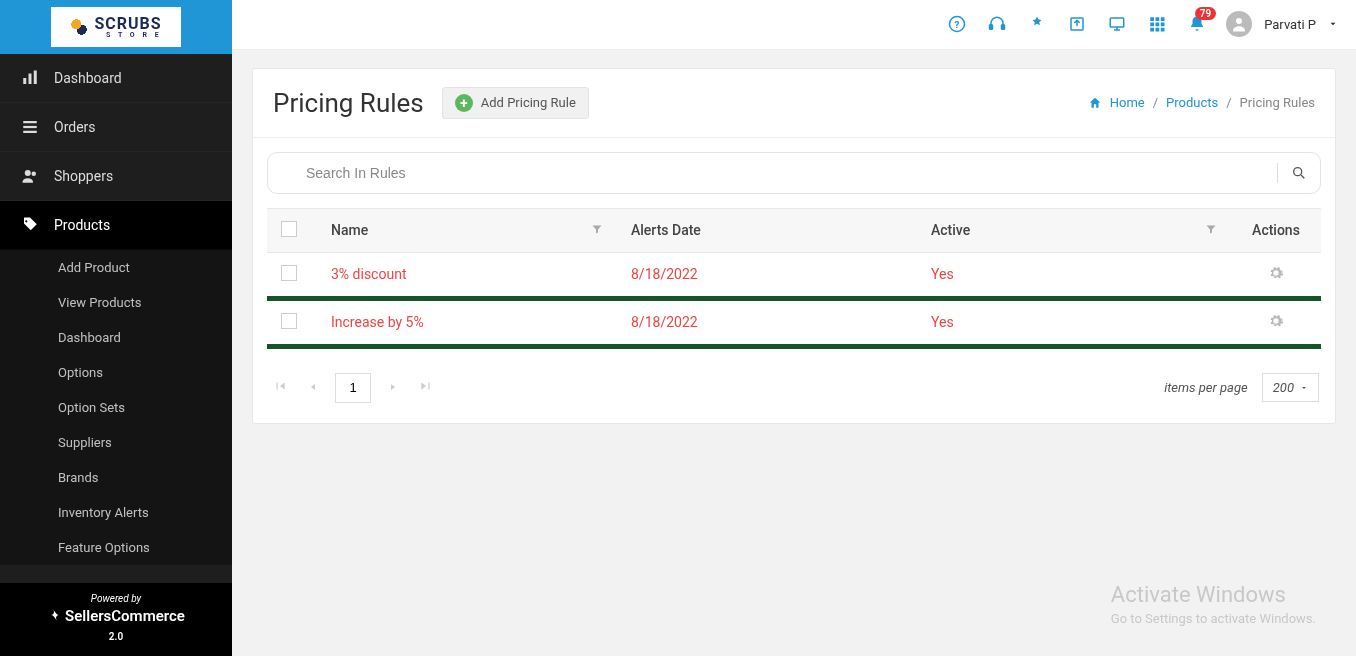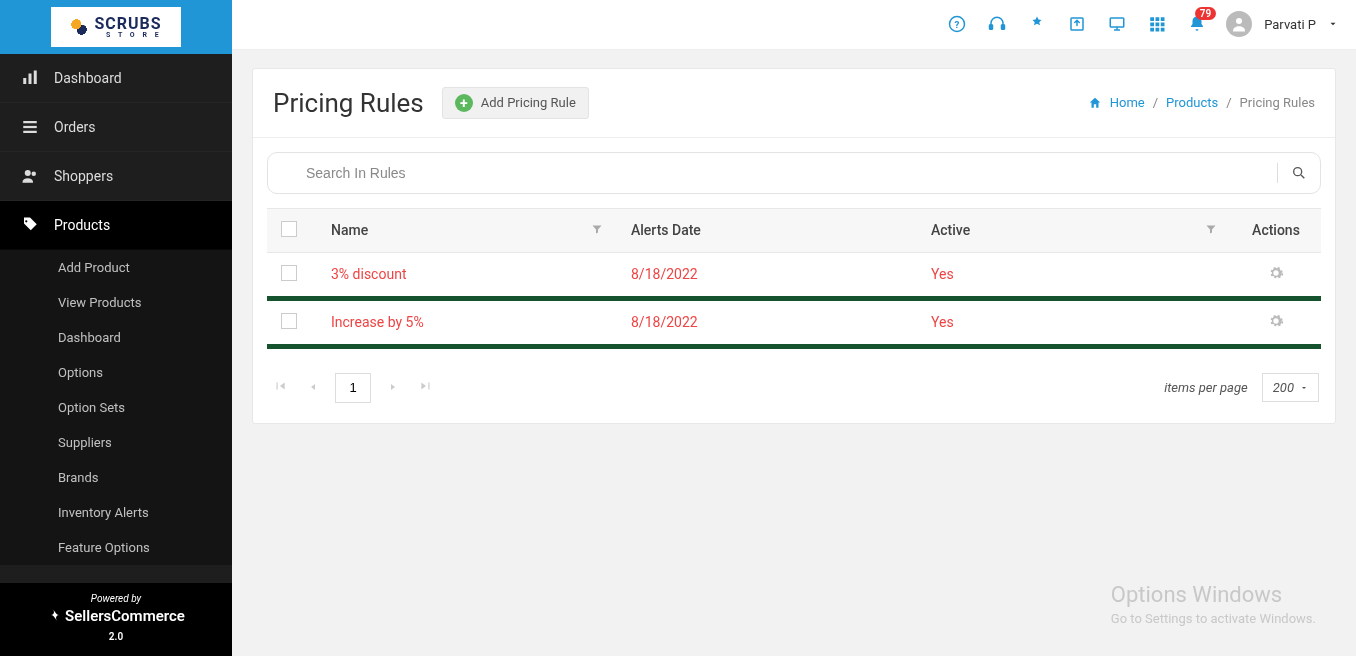--- a/index.html
+++ b/index.html
@@ -308,18 +308,18 @@
                       <path d="M6 9l6 6 6-6z"></path>
                     </svg>
               </span>
             </div>
           </div>
         </div>
       </div>
     </div>
 
     <div class="watermark">
-      <div class="h">Options Windows</div>
+      <div class="h">Activate Windows</div>
       <div class="s">Go to Settings to activate Windows.</div>
     </div>
     </div>
   </div>
 </div>
 
 </body></html>

